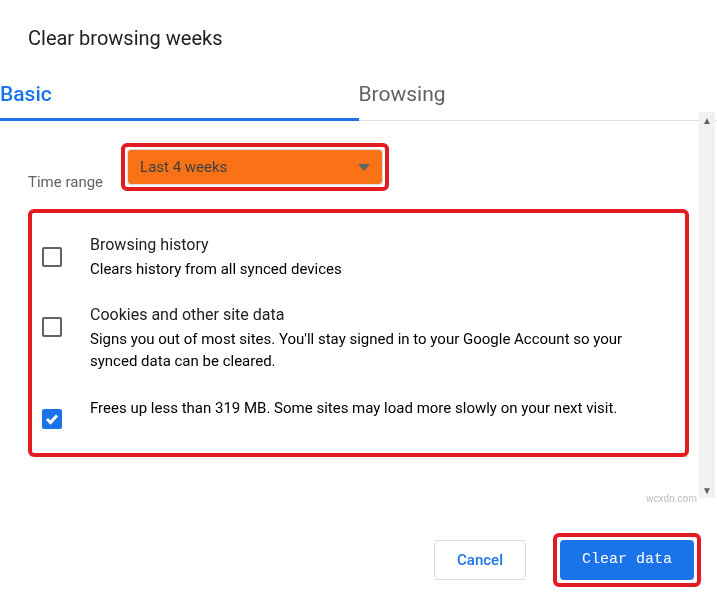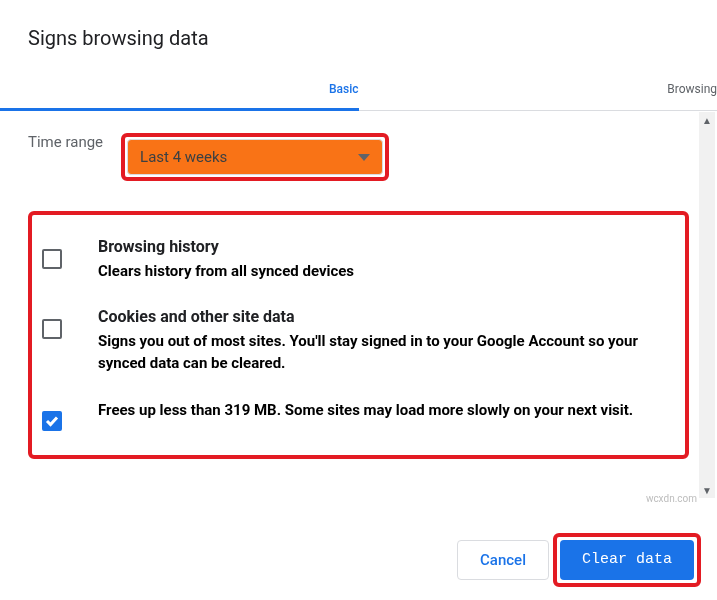--- a/index.html
+++ b/index.html
@@ -23,23 +23,23 @@
       font-weight: 400;
       padding: 26px 28px 18px 28px;
       color: #202124;
     }
     .tabs {
       display: flex;
       border-bottom: 1px solid #dadce0;
     }
     .tab {
       flex: 1;
-      text-align: right;
+      text-align: left;
       padding: 14px 0;
-      font-size: 12px;
+      font-size: 21px;
       color: #5f6368;
       cursor: pointer;
       position: relative;
     }
     .tab.active {
       color: #1a73e8;
       font-weight: 500;
     }
     .tab.active::after {
       content: "";
@@ -62,22 +62,22 @@
       background: #f1f1f1;
     }
     .scrollbar-arrow {
       width: 16px; height: 16px;
       display: flex; align-items: center; justify-content: center;
       color: #5f6368;
       font-size: 10px;
     }
     .time-row {
       display: flex;
-      align-items: flex-start;
-      padding: 22px 0 30px 0;
+      align-items: flex-end;
+      padding: 22px 0 18px 0;
       gap: 18px;
     }
     .time-label {
       font-size: 15px;
       color: #5f6368;
     }
     .select-wrap {
       position: relative;
       border: 4px solid #e31b23;
       border-radius: 6px;
@@ -104,23 +104,22 @@
       border-top: 7px solid #5f6368;
     }
     .options-box {
       border: 4px solid #e31b23;
       border-radius: 6px;
       padding: 10px 8px 12px 4px;
     }
     .option {
       display: flex;
       align-items: flex-start;
-      gap: 36px;
+      gap: 28px;
       padding: 12px 6px 12px 6px;
-      font-weight: bold;
     }
     .checkbox {
       width: 20px;
       height: 20px;
       border: 2px solid #5f6368;
       border-radius: 2px;
       margin-top: 12px;
       flex-shrink: 0;
       background: #fff;
       cursor: pointer;
@@ -153,21 +152,21 @@
     }
     .footer {
       position: absolute;
       bottom: 0;
       left: 0; right: 0;
       height: 82px;
       display: flex;
       align-items: center;
       justify-content: flex-end;
       padding: 0 16px;
-      gap: 4px;
+      gap: 27px;
       border-top: 1px solid #fff;
     }
     .btn {
       height: 40px;
       padding: 0 22px;
       border-radius: 4px;
       font-size: 15px;
       font-weight: 500;
       cursor: pointer;
       display: flex;
@@ -196,21 +195,21 @@
       right: 20px;
       font-size: 10px;
       color: #bdbdbd;
     }
   </style>
 </head>
 <body>
 
 <div class="dialog">
 
-  <div class="title">Signs browsing data</div>
+  <div class="title">Clear browsing weeks</div>
 
   <div class="tabs">
     <div class="tab active">
       <span>Basic</span>
     </div>
     <div class="tab">
       <span>Browsing</span>
     </div>
   </div>
 

